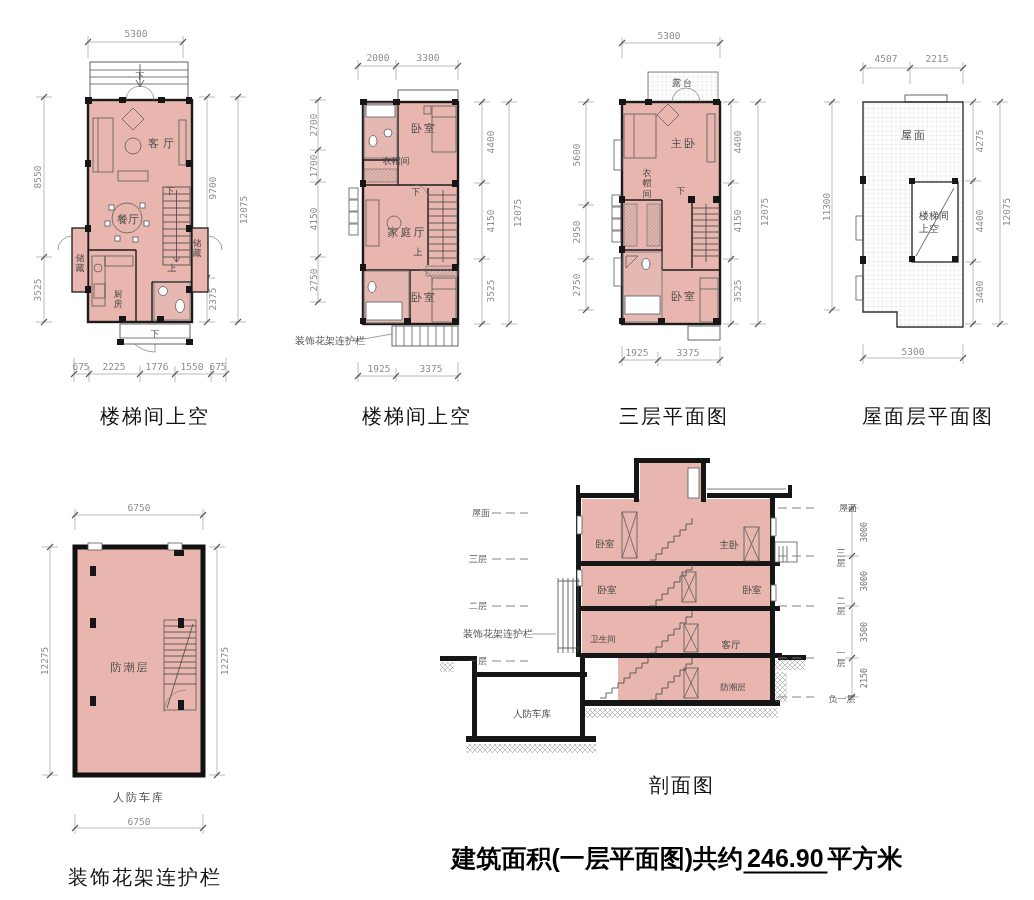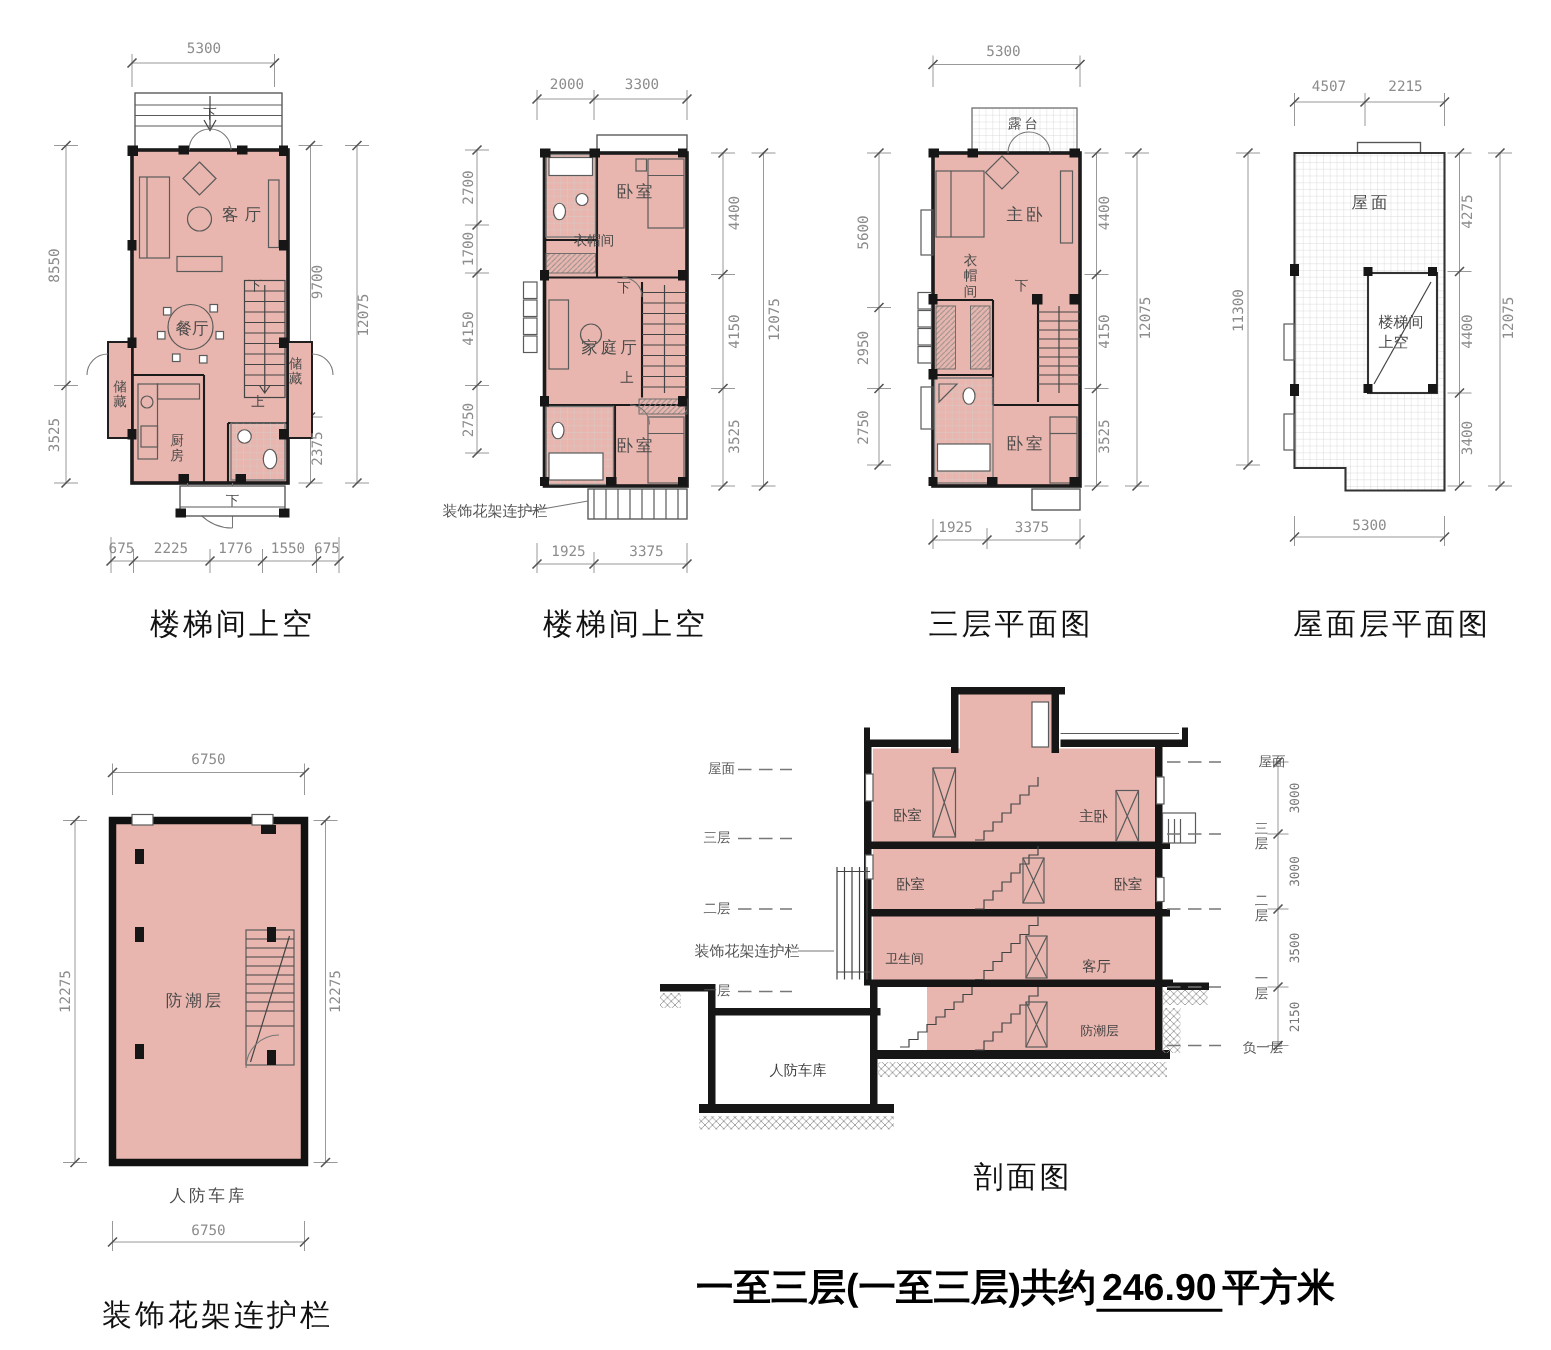--- a/index.html
+++ b/index.html
@@ -353,16 +353,16 @@
 <span class="lb secroom" style="left:729px;top:545px">主卧</span>
 <span class="lb secroom" style="left:607px;top:590px">卧室</span>
 <span class="lb secroom" style="left:752px;top:590px">卧室</span>
 <span class="lb secsm" style="left:603px;top:640px">卫生间</span>
 <span class="lb secroom" style="left:731px;top:645px">客厅</span>
 <span class="lb secsm" style="left:733px;top:688px">防潮层</span>
 <span class="lb secroom" style="left:532px;top:714px">人防车库</span>
 <span class="lb title" style="left:682px;top:785px">剖面图</span>
 
 <div class="footer">
-  <span>一至三层(一至三层)共约</span><span class="uv">246.90</span><span>平方米</span>
+  <span>建筑面积(一层平面图)共约</span><span class="uv">246.90</span><span>平方米</span>
 </div>
 
 </div>
 
 </body></html>

